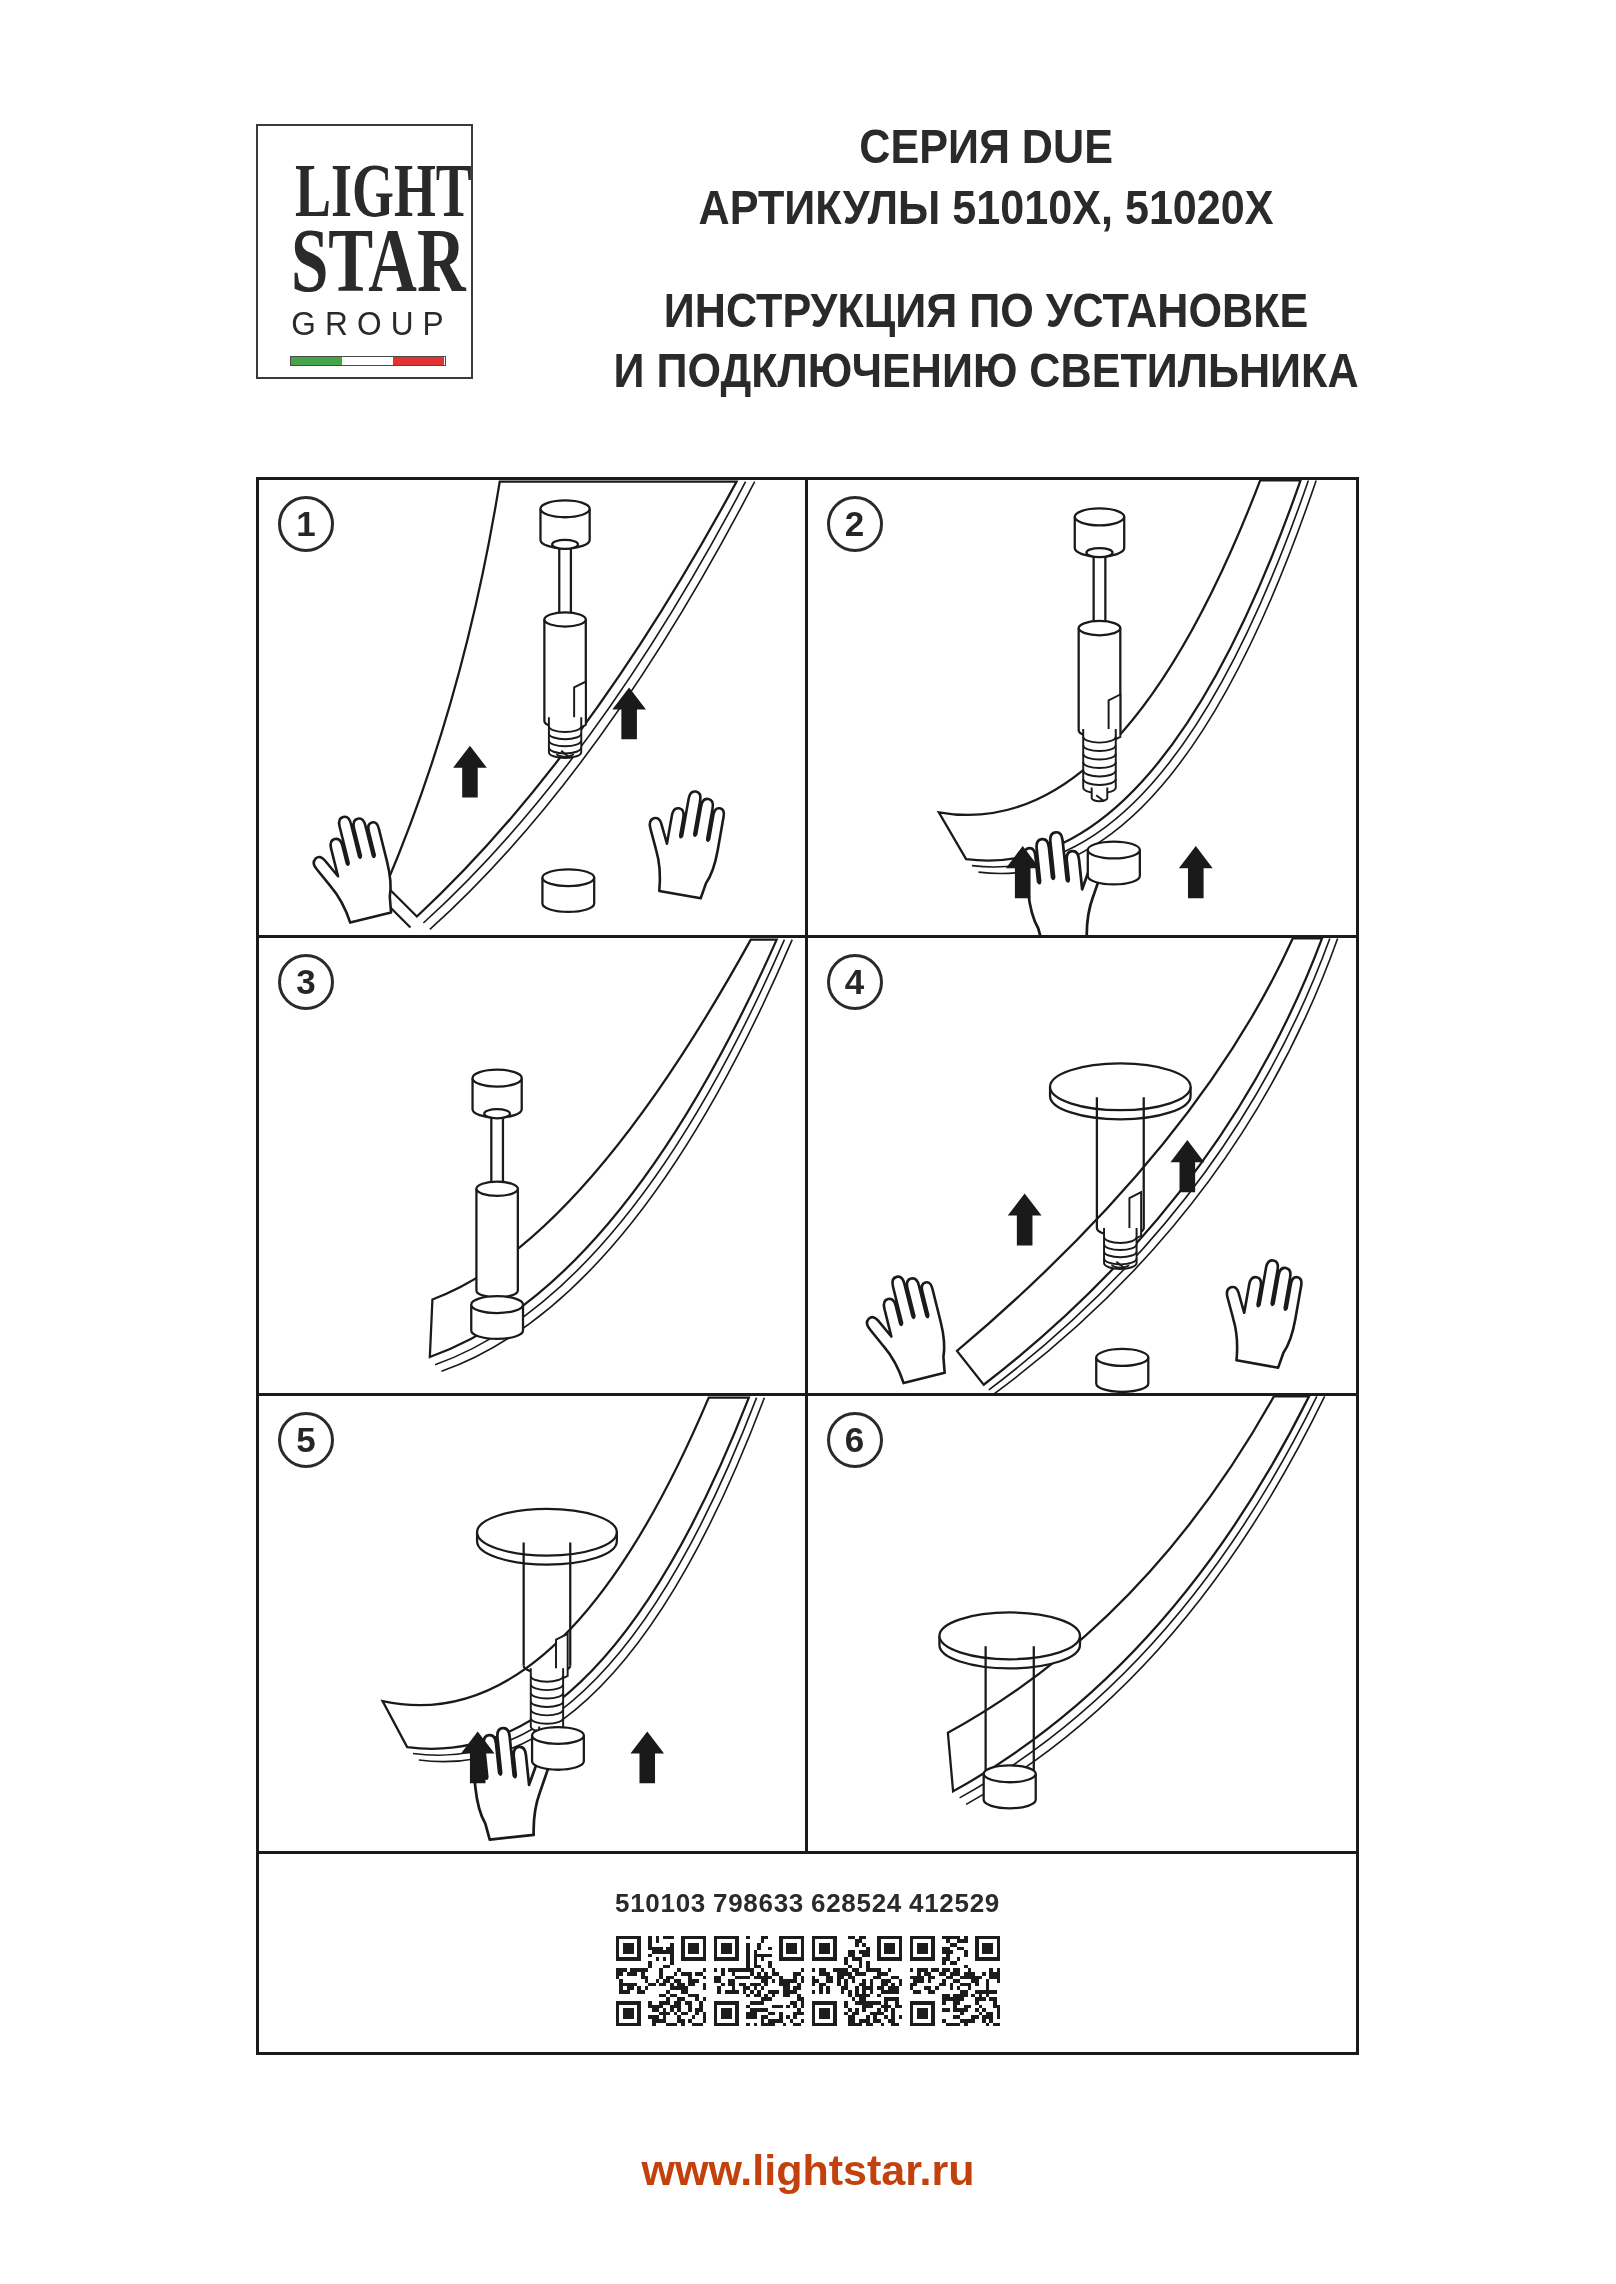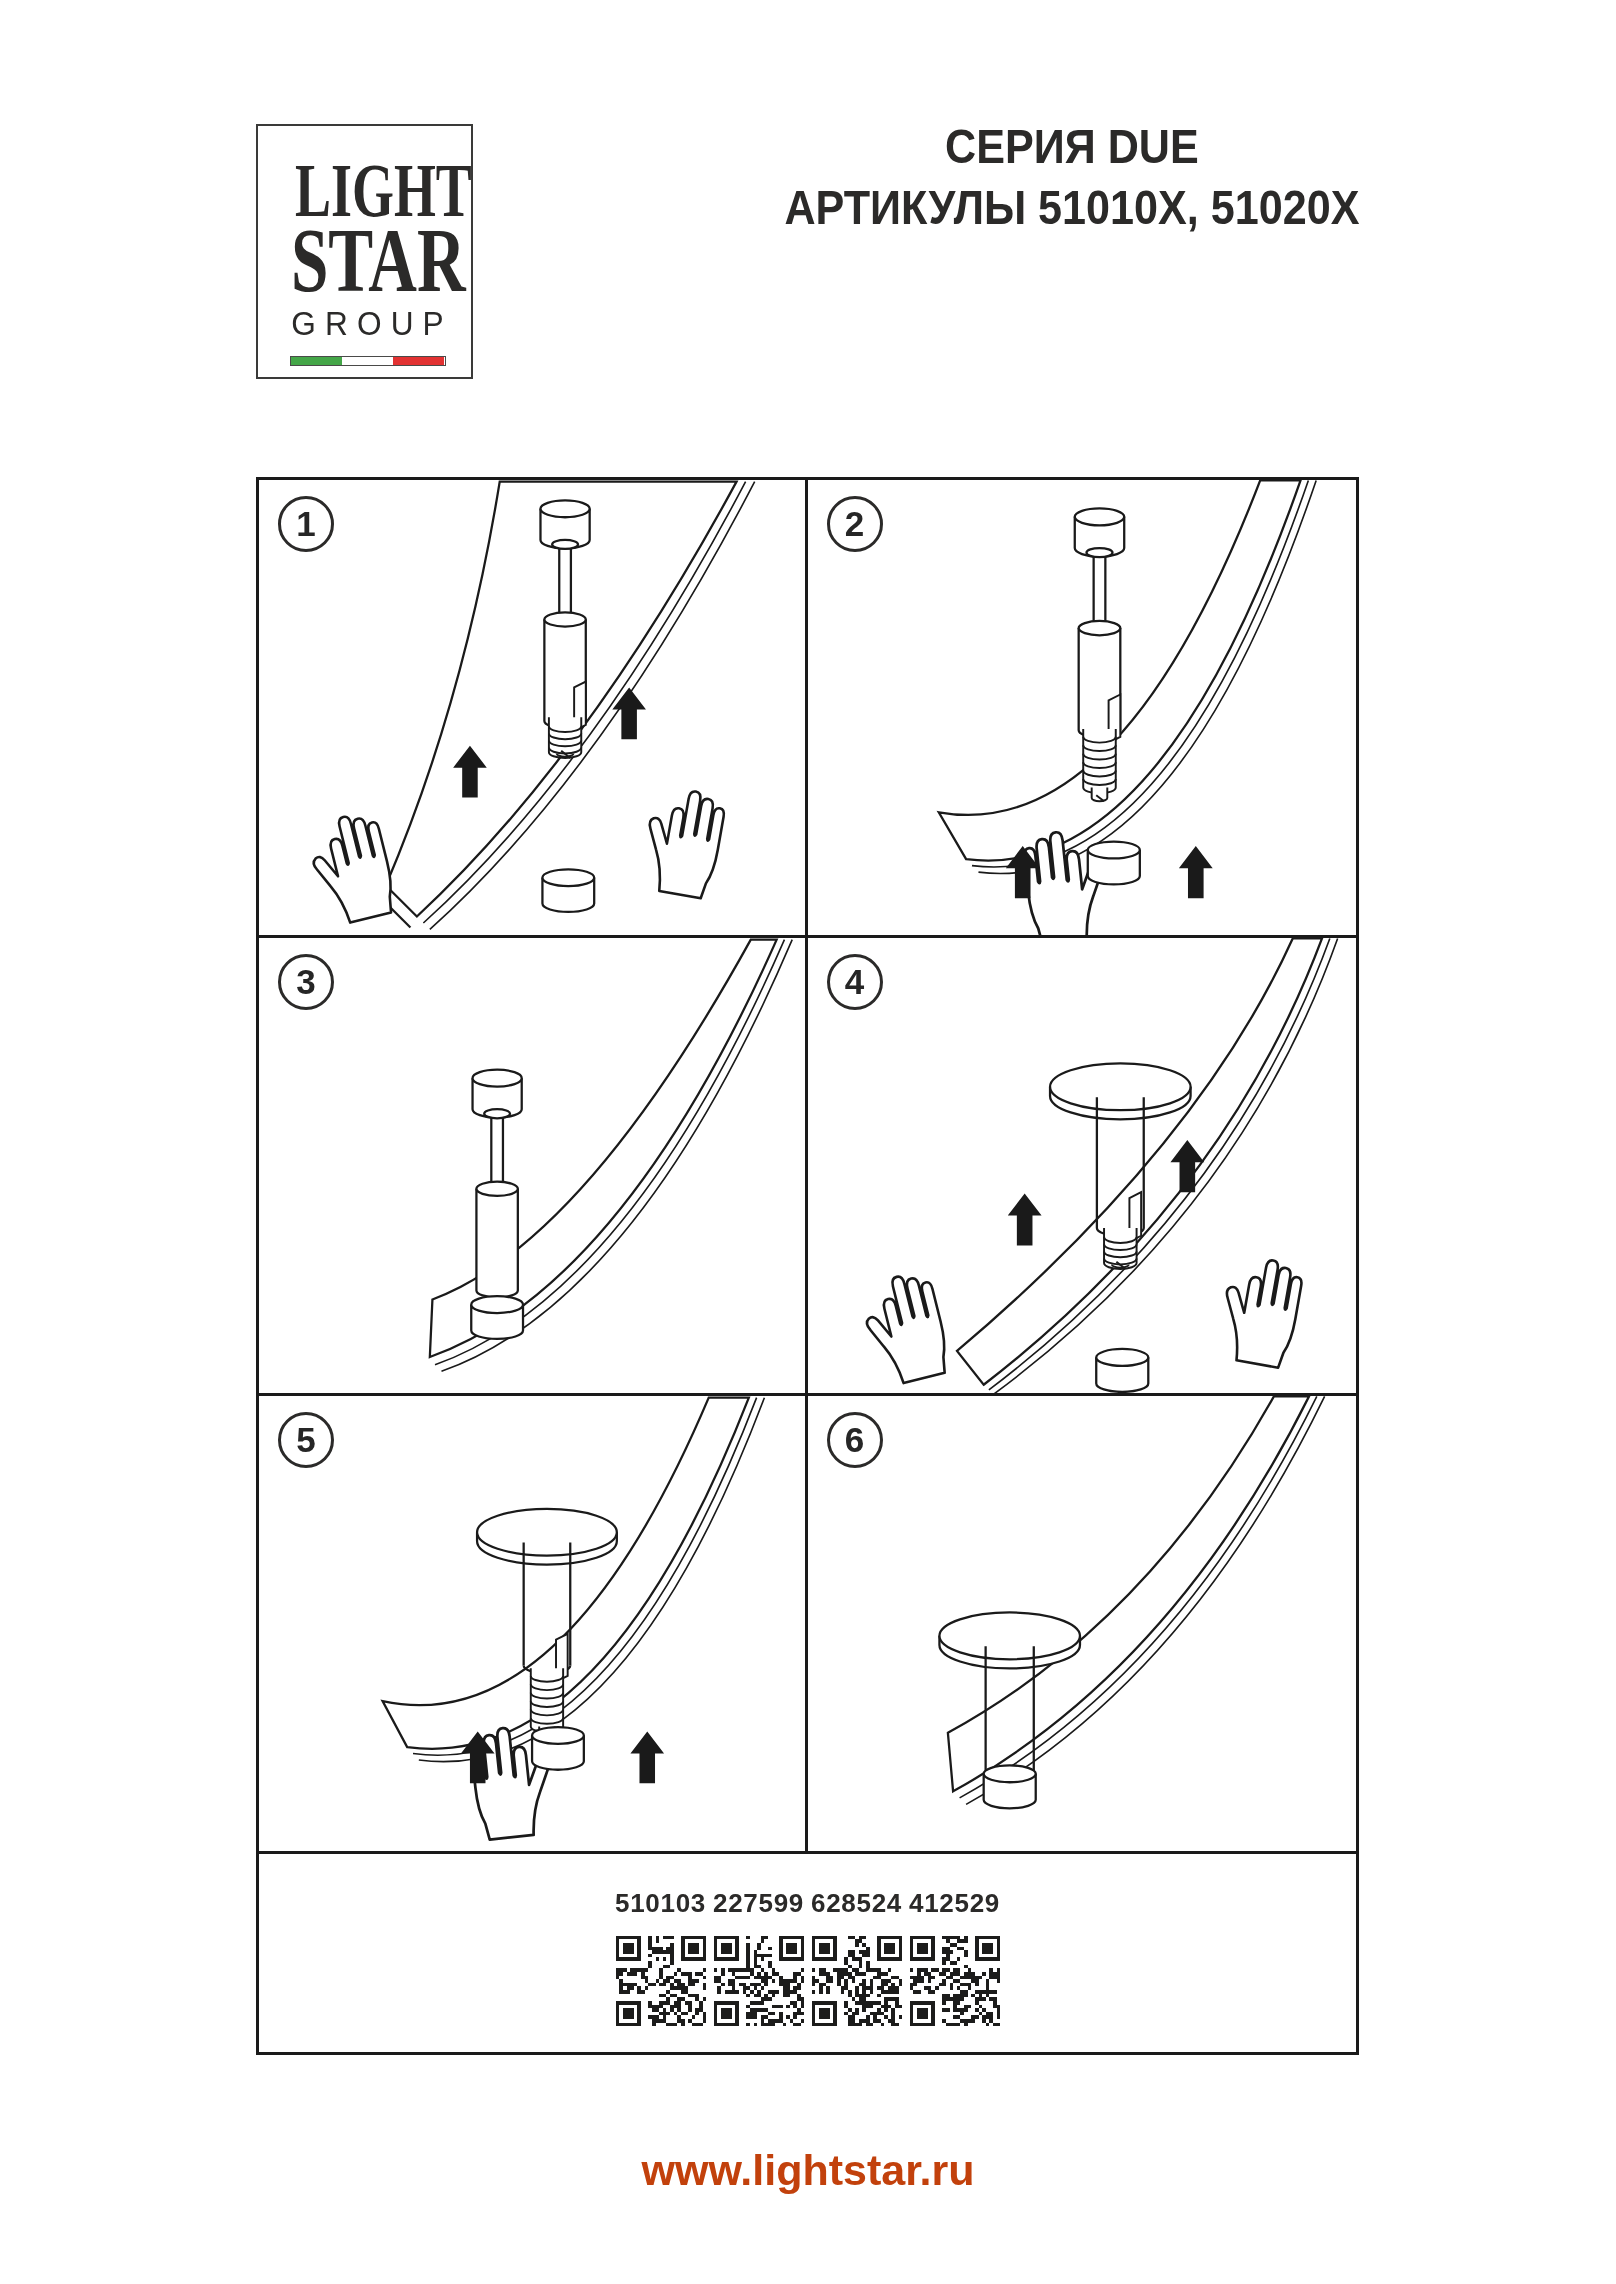--- a/index.html
+++ b/index.html
@@ -106,20 +106,24 @@
     <div class="flag">
       <div style="background:#44a648"></div>
       <div style="background:#ffffff"></div>
       <div style="background:#e23232"></div>
     </div>
   </div>
 
   <div class="header">
     <div class="l">СЕРИЯ DUE</div>
     <div class="l">АРТИКУЛЫ 51010Х, 51020Х</div>
+    <div class="grp2">
+      <div class="l">ИНСТРУКЦИЯ ПО УСТАНОВКЕ</div>
+      <div class="l">И ПОДКЛЮЧЕНИЮ СВЕТИЛЬНИКА</div>
+    </div>
   </div>
 
   <div class="grid">
 
     <div class="cell c1">
       <div class="badge">1</div>
       <svg class="draw" viewBox="0 0 843 698">
         <g stroke="#1a1a1a" stroke-width="3.5" fill="none">
           <path d="M372,0 Q317,340 196,624 L244,672 Q505,430 738,0 Z" fill="#fff"></path>
           <path d="M186,641 L234,689"></path>
@@ -410,21 +414,21 @@
               <rect x="15" y="24" width="1" height="1"></rect>
               <rect x="16" y="24" width="1" height="1"></rect>
               <rect x="18" y="24" width="1" height="1"></rect>
               <rect x="21" y="24" width="1" height="1"></rect>
               <rect x="22" y="24" width="1" height="1"></rect>
               <rect x="23" y="24" width="1" height="1"></rect>
             </svg>
           </div>
       </div>
       <div class="qr-item">
-        <div class="qr-label">227599</div>
+        <div class="qr-label">798633</div>
         <div class="qr-code">
             <svg viewBox="-1 -1 27 27" shape-rendering="crispEdges" fill="#1c1c1b">
               <path fill-rule="evenodd" d="M0,0h7v7h-7z M1,1v5h5v-5z"></path>
               <rect x="2" y="2" width="3" height="3"></rect>
               <path fill-rule="evenodd" d="M18,0h7v7h-7z M19,1v5h5v-5z"></path>
               <rect x="20" y="2" width="3" height="3"></rect>
               <path fill-rule="evenodd" d="M0,18h7v7h-7z M1,19v5h5v-5z"></path>
               <rect x="2" y="20" width="3" height="3"></rect>
               <rect x="9" y="0" width="1" height="1"></rect>
               <rect x="13" y="0" width="1" height="1"></rect>

